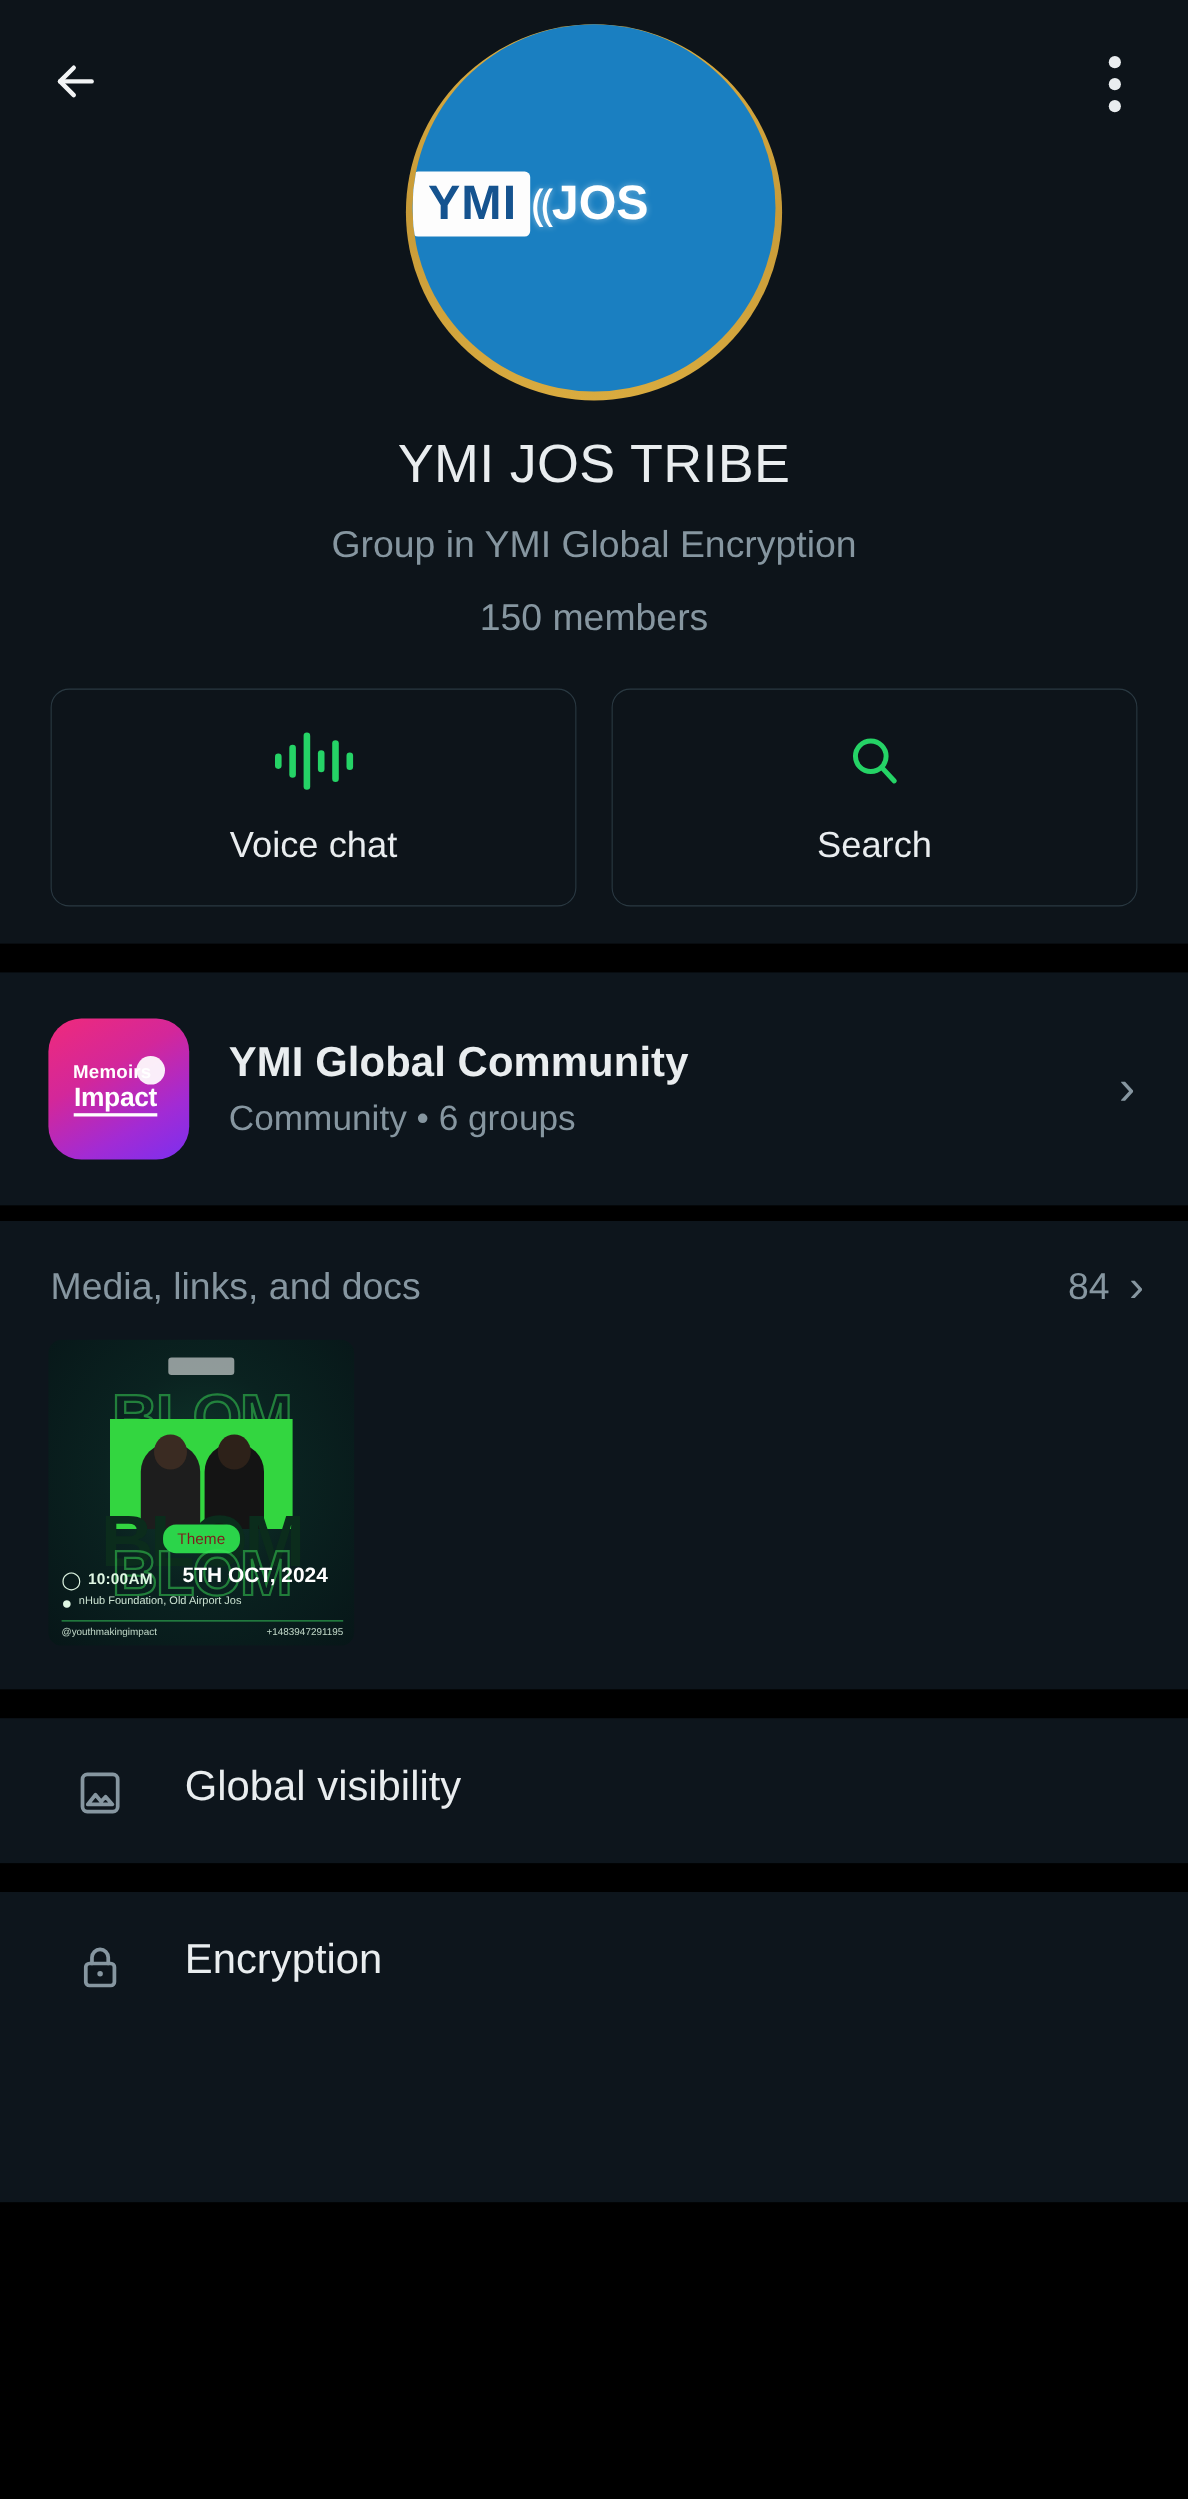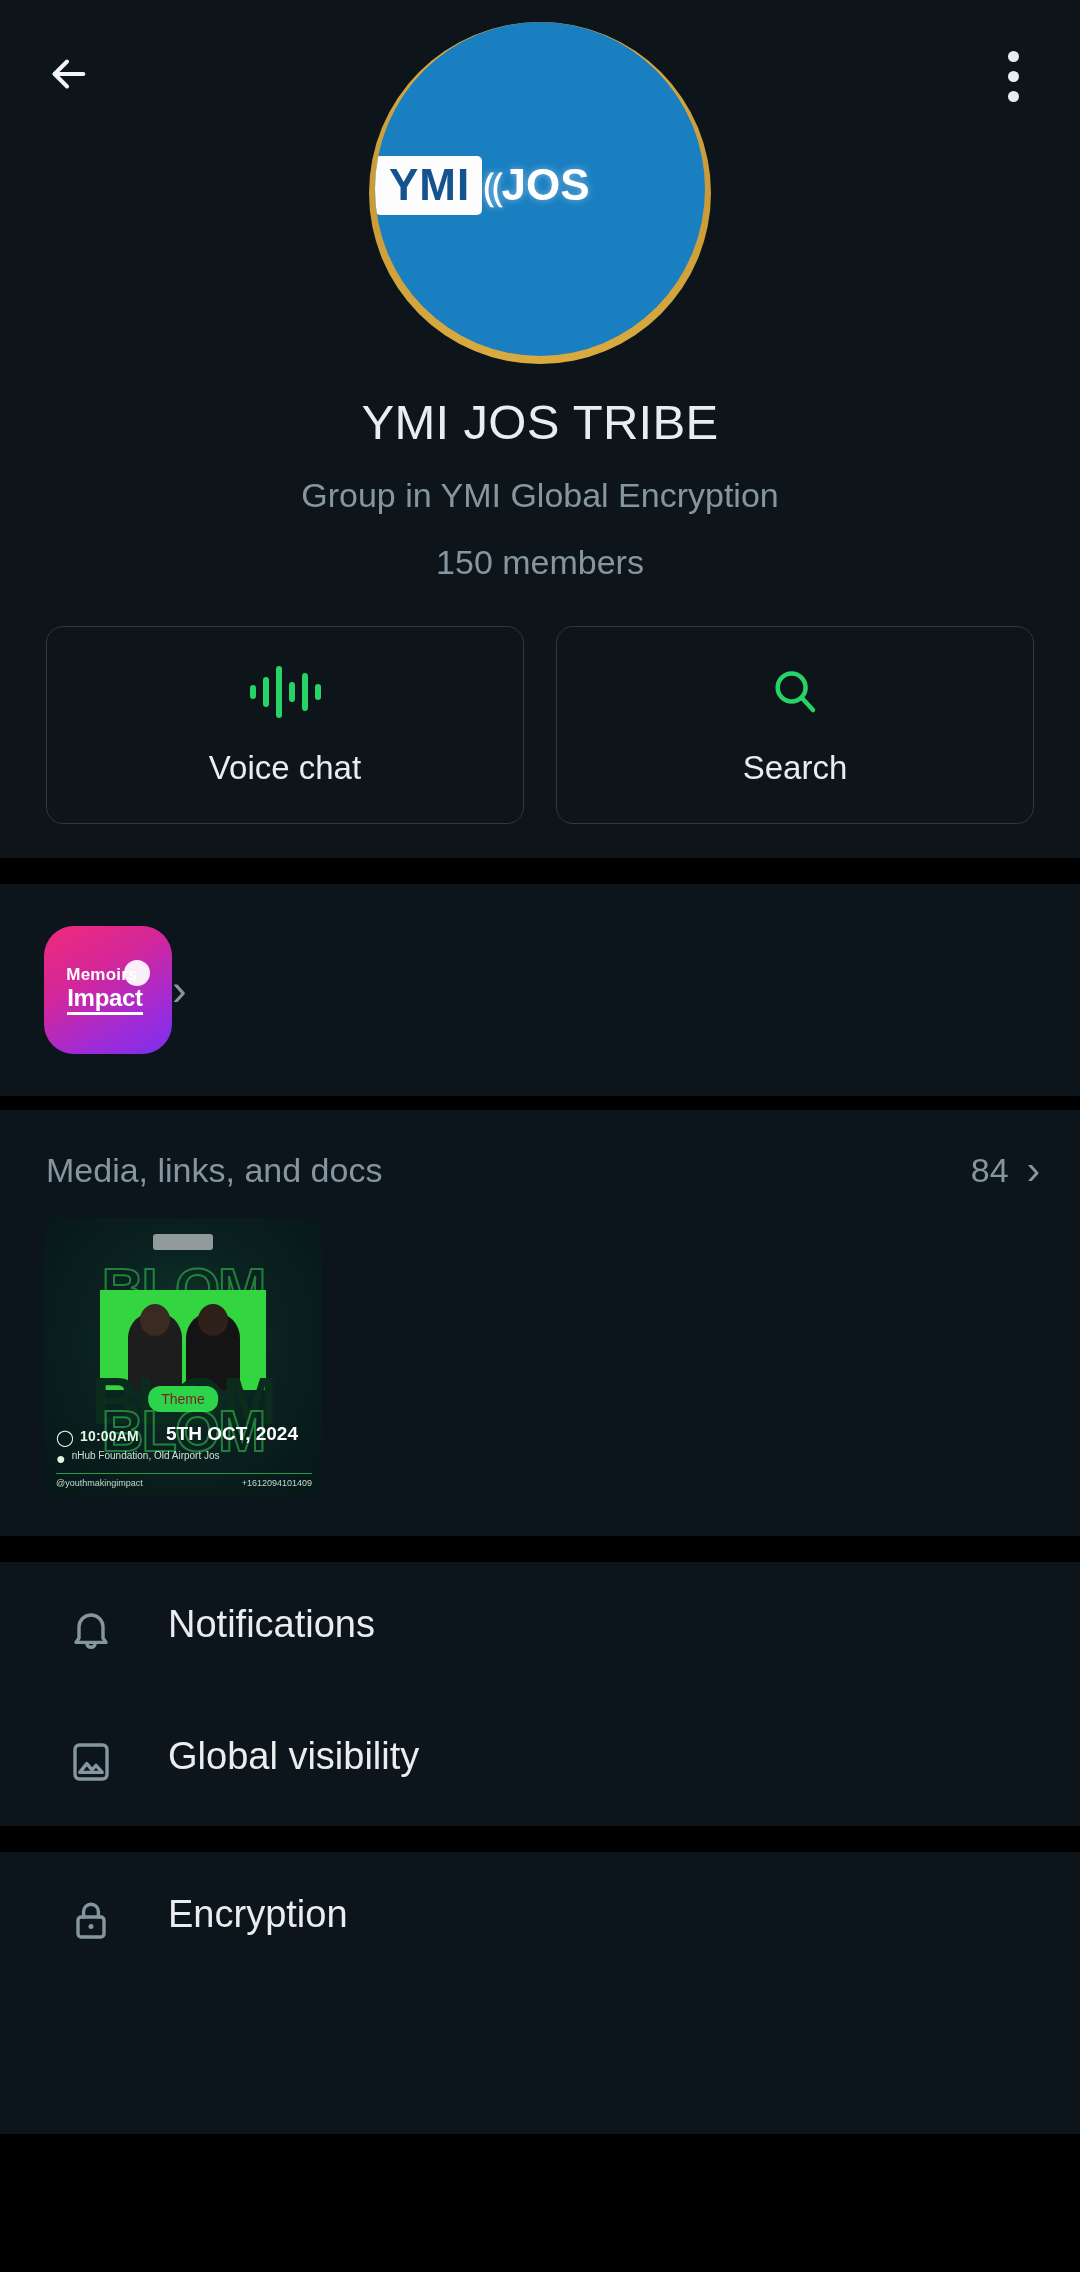--- a/index.html
+++ b/index.html
@@ -355,20 +355,24 @@
   </div>
 
   <div class="gap" style="height:26px"></div>
 
   <div class="section">
     <div class="community-row">
       <div class="community-icon">
         <div class="ci-badge"></div>
         <div class="ci-top">Memoirs</div>
         <div class="ci-bot">Impact</div>
+      </div>
+      <div class="community-text">
+        <div class="community-name">YMI Global Community</div>
+        <div class="community-meta">Community • 6 groups</div>
       </div>
       <div class="chev">›</div>
     </div>
   </div>
 
   <div class="gap" style="height:14px"></div>
 
   <div class="section">
     <div class="media-head">
       <div class="media-title">Media, links, and docs</div>
@@ -402,42 +406,31 @@
             <span class="time">10:00AM</span>
           </div>
           <div class="row" style="margin-top:3px">
             <span>●</span>
             <span class="venue">nHub Foundation,
 Old Airport Jos</span>
           </div>
           <div class="rule"></div>
           <div class="handles">
             <span>@youthmakingimpact</span>
-            <span>+1612094101409</span>
+            <span>+1483947291195</span>
           </div>
         </div>
       </div>
     </div>
   </div>
 
   <div class="gap" style="height:26px"></div>
 
   <div class="section">
 
-    <div class="srow">
-      <div class="sic">
-        <svg viewBox="0 0 24 24" fill="none" stroke="#8696a0" stroke-width="1.7" stroke-linecap="round" stroke-linejoin="round">
-          <path d="M18 16V10.5a6 6 0 1 0-12 0V16l-1.5 2.2h15L18 16z"></path>
-          <path d="M10 19.2a2.1 2.1 0 0 0 4 0"></path>
-        </svg>
-      </div>
-      <div class="stxt">
-        <div class="stitle">Notifications</div>
-      </div>
-    </div>
 
     <div class="srow">
       <div class="sic">
         <svg viewBox="0 0 24 24" fill="none" stroke="#8696a0" stroke-width="1.7" stroke-linecap="round" stroke-linejoin="round">
           <rect x="4" y="3.5" width="16" height="17" rx="2.2"></rect>
           <path d="M6.4 17.2l3.5-4.4 2.6 3.1 2-2.2 3.1 3.5z"></path>
         </svg>
       </div>
       <div class="stxt">
         <div class="stitle">Global visibility</div>

